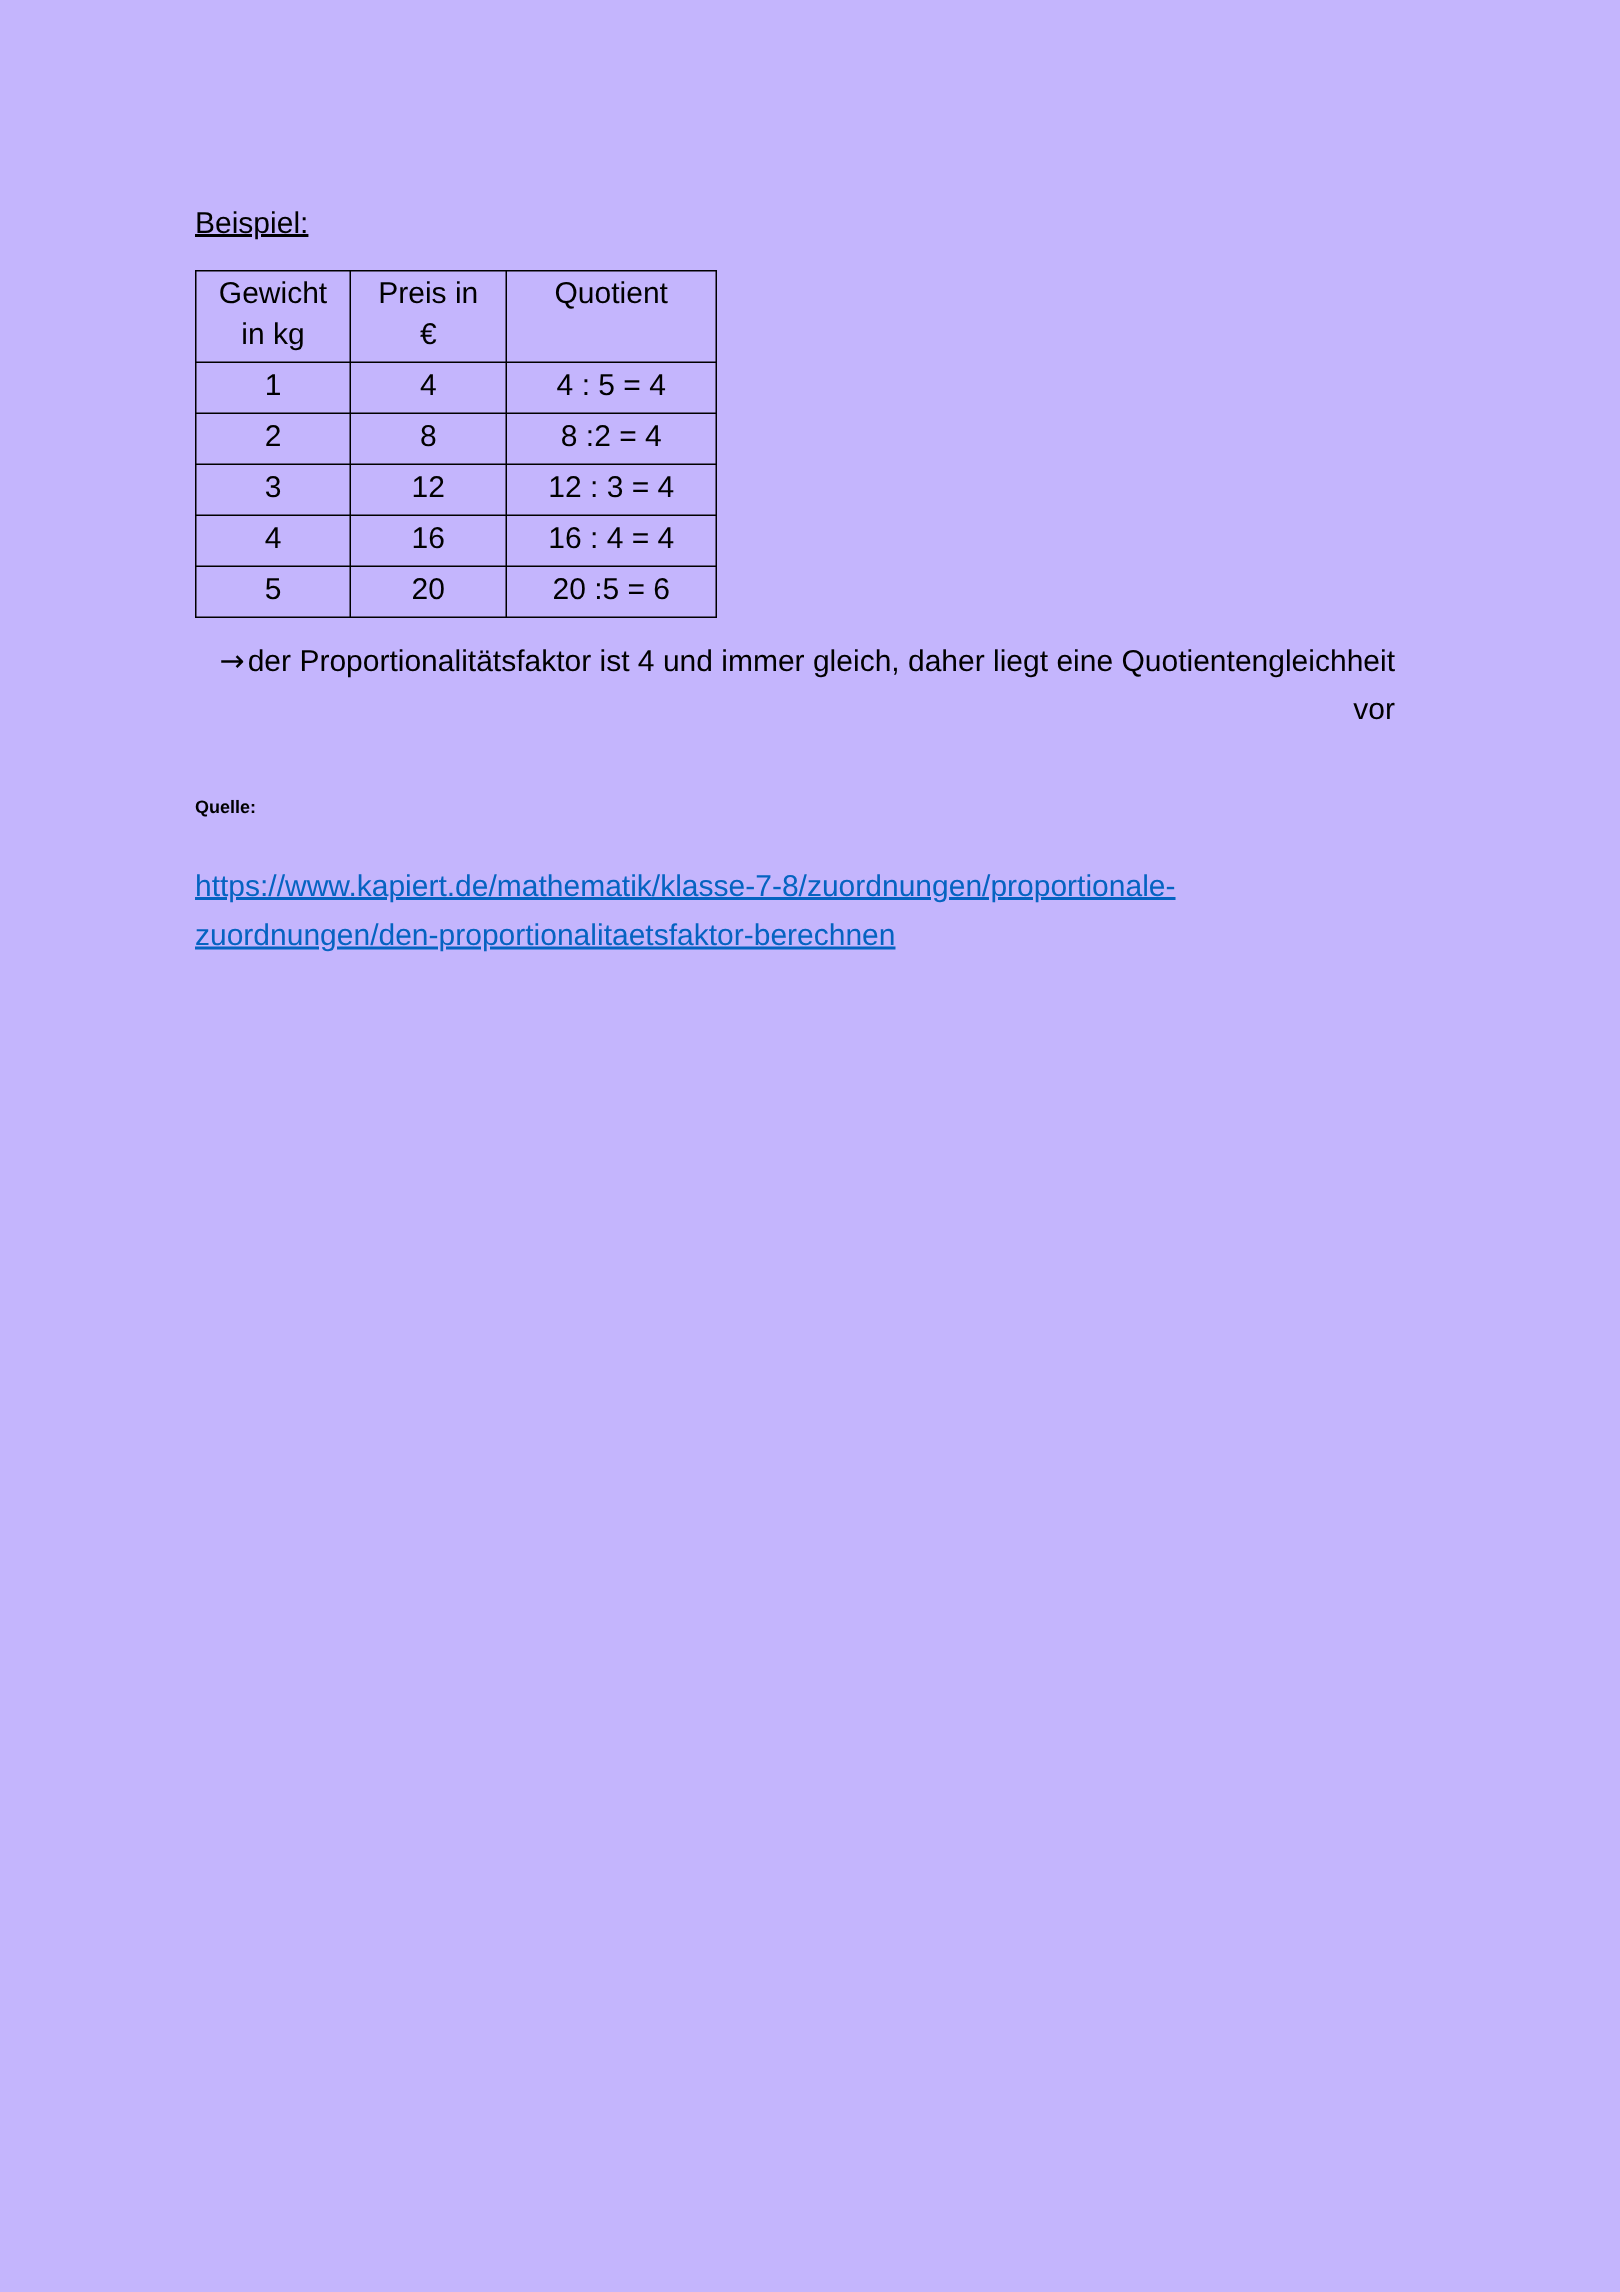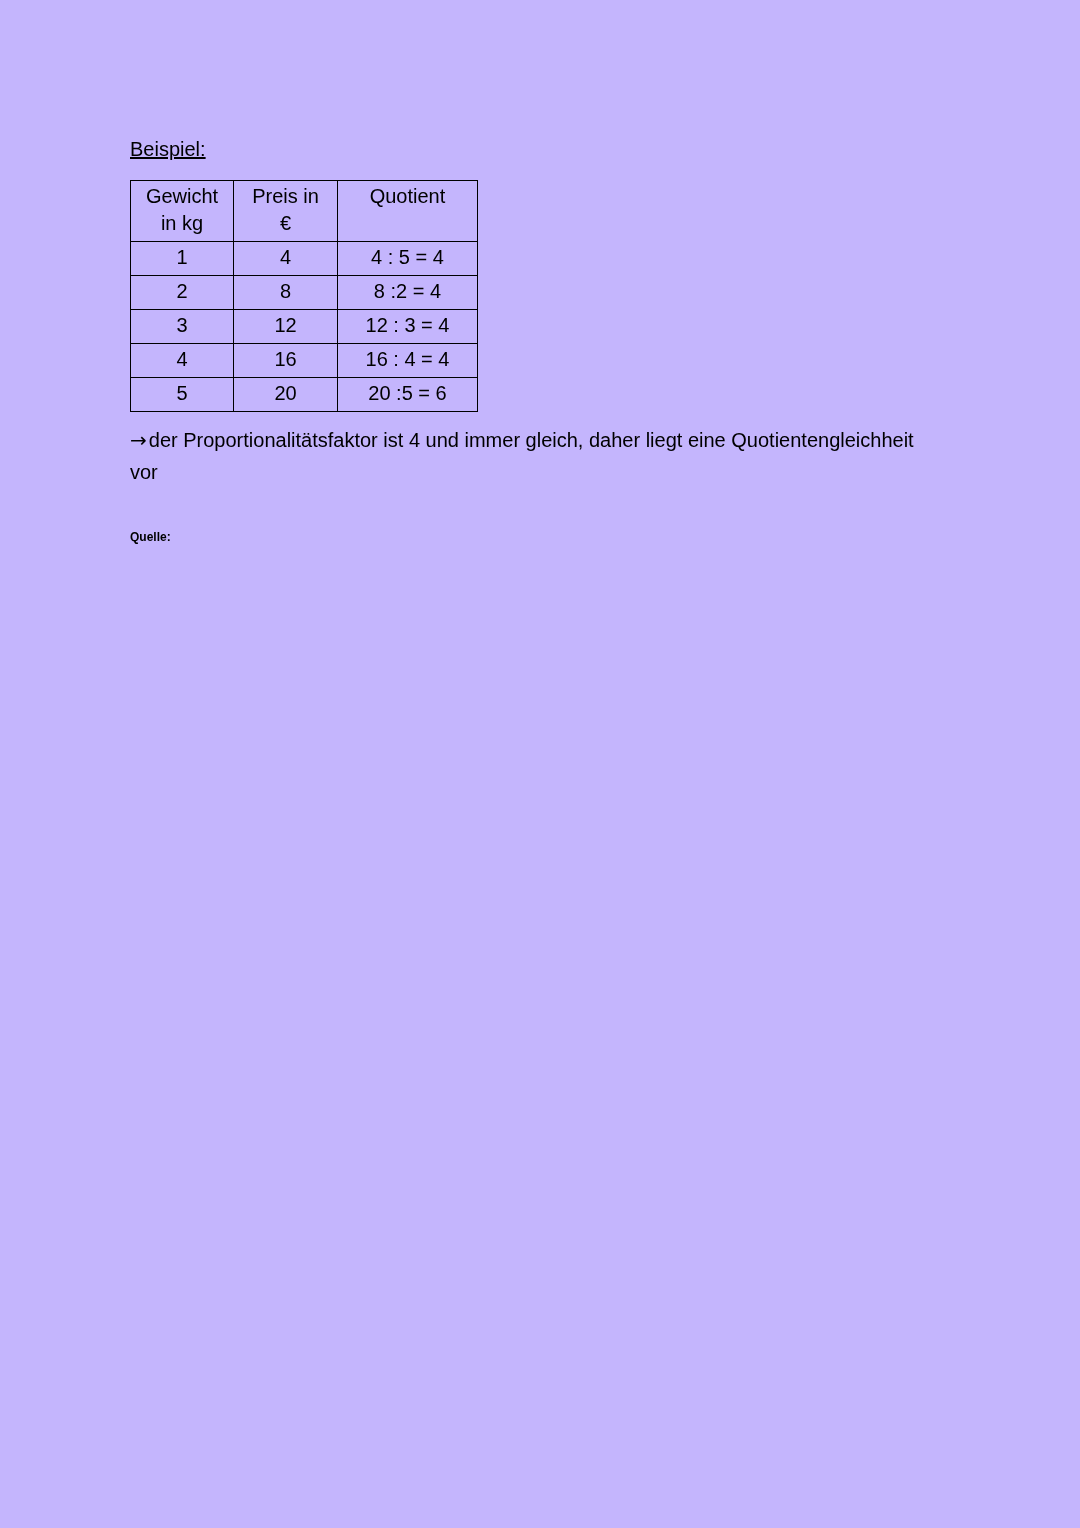--- a/index.html
+++ b/index.html
@@ -40,20 +40,21 @@
   table.example col.c1 { width: 103px; }
   table.example col.c2 { width: 104px; }
   table.example col.c3 { width: 140px; }
   table.example th { white-space: pre-line; }
   table.example td { height: 34px; }
   .conclusion {
     font-size: 20px;
     line-height: 32px;
     max-width: 800px;
     margin-top: 12px;
+    text-align: right;
   }
   .conclusion .arrow {
     font-family: "DejaVu Sans", sans-serif;
     margin-right: 2px;
   }
   .source-label {
     font-size: 12px;
     font-weight: bold;
     margin-top: 42px;
   }
@@ -119,14 +120,20 @@
         <td>20 :5 = 6</td>
       </tr>
     </tbody>
   </table>
 
   <p class="conclusion"><span class="arrow">→</span><span>der Proportionalitätsfaktor ist 4 und immer gleich, daher liegt eine Quotientengleichheit vor</span></p>
 
   <p class="source-label">Quelle:</p>
 
 
+  <p class="link-para">
+    <a class="source-link">
+      <span class="link-line">https://www.kapiert.de/mathematik/klasse-7-8/zuordnungen/proportionale-</span>
+      <span class="link-line">zuordnungen/den-proportionalitaetsfaktor-berechnen</span>
+    </a>
+  </p>
 
 </div>
 
 </body></html>

